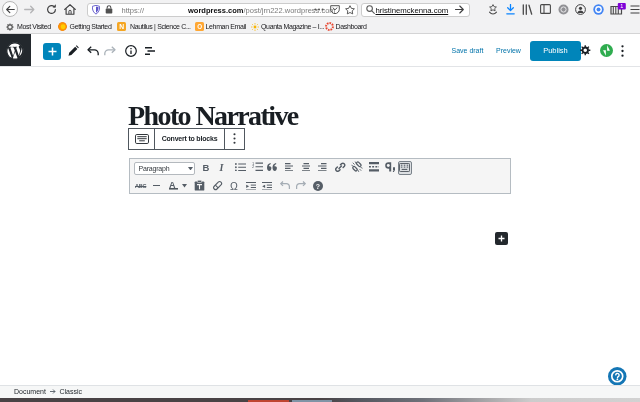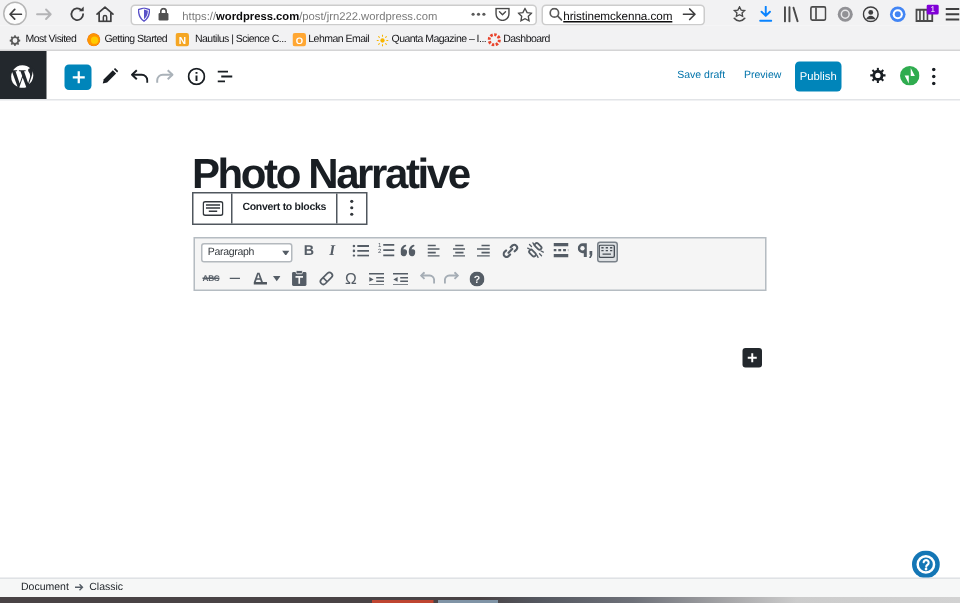--- a/index.html
+++ b/index.html
@@ -36,21 +36,21 @@
 
 <svg class="abs" style="left:91.5px;top:5px" width="8" height="10" viewBox="0 0 8 10">
     <path d="M4 0.3L7.7 1.4c0 3.8-1.2 6.2-3.7 7.7C1.5 7.6 0.3 5.2 0.3 1.4z" fill="#fff" stroke="#5a52c8" stroke-width="0.9"></path>
     <path d="M4 1.4v6.4C5.7 6.5 6.5 4.8 6.6 2.2z" fill="#5a52c8"></path>
   </svg>
 
 <svg class="abs" style="left:104.5px;top:5px" width="8" height="9" viewBox="0 0 8 9">
     <rect x="0.7" y="3.6" width="6.6" height="5" rx="0.8" fill="#515151"></rect>
     <path d="M2.2 3.6V2.5a1.8 1.8 0 0 1 3.6 0v1.1" stroke="#515151" stroke-width="1.1" fill="none"></path>
   </svg>
-<div class="abs" style="left:121.5px;top:6px;font-size:7.5px;color:#7a7a7a;white-space:nowrap;">https://<b style="color:#0c0c0d;">wordpress.com</b>/post/jrn222.wordpress.com</div>
+<div class="abs" style="left:121.5px;top:6px;font-size:7.5px;color:#7a7a7a;white-space:nowrap;">https://<b style="color:#0c0c0d;padding-left:44px;">wordpress.com</b>/post/jrn222.wordpress.com</div>
 
 <svg class="abs" style="left:313.5px;top:8px" width="10" height="3" viewBox="0 0 10 3">
     <circle cx="1.4" cy="1.5" r="1.05" fill="#5a5a5a"></circle>
     <circle cx="5" cy="1.5" r="1.05" fill="#5a5a5a"></circle>
     <circle cx="8.6" cy="1.5" r="1.05" fill="#5a5a5a"></circle>
   </svg>
 <svg class="abs" style="left:329.5px;top:4.8px" width="10" height="9" viewBox="0 0 10 9">
     <path d="M0.7 0.7h8.6v3.6A4.3 4.3 0 0 1 0.7 4.3z" fill="none" stroke="#4a4a4a" stroke-width="0.95"></path>
     <path d="M3 2.9l2 1.9 2-1.9" fill="none" stroke="#4a4a4a" stroke-width="0.95" stroke-linecap="round" stroke-linejoin="round"></path>
   </svg>
@@ -183,41 +183,41 @@
     <circle cx="6" cy="6" r="5.3" fill="none" stroke="#191e23" stroke-width="1.2"></circle>
     <path d="M6 3v1.2M6 5.4v3.6" stroke="#191e23" stroke-width="1.3"></path>
   </svg>
 
 <svg class="abs" style="left:145px;top:46.5px" width="10" height="8" viewBox="0 0 10 8">
     <path d="M0 0.7h7M2.5 4h7.5M0 7.3h5" stroke="#191e23" stroke-width="1.4"></path>
   </svg>
 
 <div class="abs" style="left:451.5px;top:47px;font-size:7px;color:#0073aa;">Save draft</div>
 <div class="abs" style="left:496px;top:47px;font-size:7px;color:#0073aa;">Preview</div>
-<div class="abs" style="left:530px;top:40.5px;width:31px;height:20px;background:#0085ba;border-radius:3px;color:#fff;font-size:7.5px;text-align:center;line-height:20px;">Publish</div>
+<div class="abs" style="left:530px;top:40.5px;width:51px;height:20px;background:#0085ba;border-radius:3px;color:#fff;font-size:7.5px;text-align:center;line-height:20px;">Publish</div>
 
 <svg class="abs" style="left:580px;top:45.3px" width="10.5" height="10.5" viewBox="0 0 20 20">
     <g stroke="#191e23" fill="none">
       <circle cx="10" cy="10" r="5.2" stroke-width="3.6"></circle>
       <path stroke-width="2.6" d="M10 0.3v3.5M10 16.2v3.5M0.3 10h3.5M16.2 10h3.5M3.1 3.1l2.5 2.5M14.4 14.4l2.5 2.5M3.1 16.9l2.5-2.5M14.4 5.6l2.5-2.5"></path>
     </g>
   </svg>
 
 <svg class="abs" style="left:600px;top:44.2px" width="13" height="13" viewBox="0 0 16 16">
     <circle cx="8" cy="8" r="8" fill="#2fac4f"></circle>
     <path d="M8.8 1.6v6.6h3.4zM7.2 14.4V7.8H3.8z" fill="#fff"></path>
   </svg>
 
 <svg class="abs" style="left:620.5px;top:44.5px" width="3" height="12" viewBox="0 0 3 12">
     <circle cx="1.5" cy="1.3" r="1.15" fill="#191e23"></circle>
     <circle cx="1.5" cy="6" r="1.15" fill="#191e23"></circle>
     <circle cx="1.5" cy="10.7" r="1.15" fill="#191e23"></circle>
   </svg>
 
-<div class="abs" style="left:128px;top:101.5px;font-family:Liberation Sans, sans-serif;font-weight:bold;font-size:28px;line-height:28px;letter-spacing:-1.6px;color:#191e23;">Photo Narrative</div>
+<div class="abs" style="left:128px;top:101.5px;font-family:Liberation Serif, serif;font-weight:bold;font-size:28px;line-height:28px;letter-spacing:-1.6px;color:#191e23;">Photo Narrative</div>
 
 <div class="abs" style="left:128px;top:128px;height:21.5px;border:1px solid #50575e;background:#fff;display:flex;align-items:stretch;">
   <div style="width:26px;border-right:1px solid #50575e;display:flex;align-items:center;justify-content:center;">
     <svg width="14" height="10" viewBox="0 0 14 10">
         <rect x="0.5" y="0.5" width="13" height="9" rx="1.3" fill="none" stroke="#32373c" stroke-width="1"></rect>
         <path d="M2.3 2.7h9.4M2.3 4.7h9.4M4.2 6.8h5.6" stroke="#32373c" stroke-width="1"></path>
       </svg>
   </div>
   <div style="width:69px;display:flex;align-items:center;justify-content:center;font-size:7px;font-weight:600;letter-spacing:-0.2px;color:#191e23;">Convert to blocks</div>
   <div style="width:20px;border-left:1px solid #50575e;display:flex;align-items:center;justify-content:center;">

